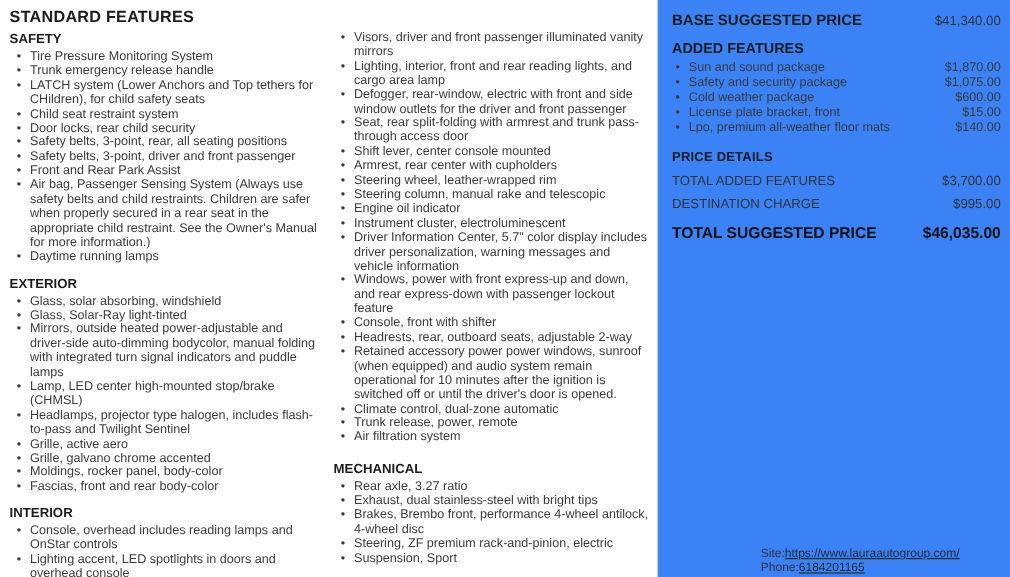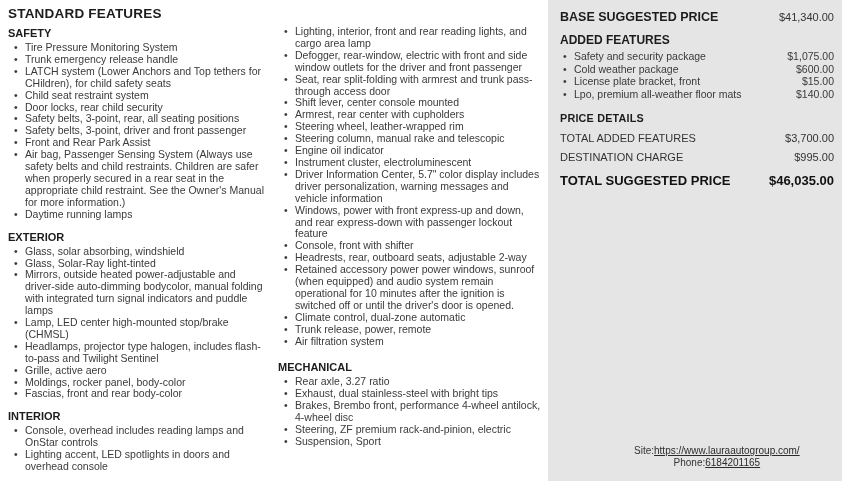--- a/index.html
+++ b/index.html
@@ -34,21 +34,21 @@
   }
   ul.feature-list li { position: relative; padding-left: 17px; }
   ul.feature-list li::before {
     content: "\2022"; position: absolute; left: 6px; top: 0;
     color: #3a3a3a; font-size: 10.5px;
   }
 
   
   .price-panel {
     flex: 0 0 auto; width: 294px; height: 481px;
-    background: #e5e5e5;
+    background: #3b82f6;
     padding: 8px 8px 0 12px;
     position: relative;
   }
   .price-row { display: flex; justify-content: space-between; align-items: baseline; }
   .price-row .lbl { text-align: left; }
   .price-row .val { text-align: right; white-space: nowrap; }
 
   .base-row { margin: 2px 0 0 0; }
   .base-row .lbl { font-size: 12.5px; font-weight: bold; color: #1c1c1c; }
   .base-row .val { font-size: 11px; color: #333; }
@@ -66,22 +66,22 @@
 
   h3.price-details-heading {
     font-size: 10.8px; font-weight: bold; color: #1c1c1c;
     margin: 12px 0 8px 0; letter-spacing: 0.2px;
   }
   .detail-row { font-size: 11px; color: #333; margin-bottom: 7px; }
   .total-row { margin-top: 10px; }
   .total-row .lbl, .total-row .val { font-size: 13px; font-weight: bold; color: #111; }
 
   .contact {
-    position: absolute; left: 86px; bottom: 12px;
-    font-size: 10px; line-height: 12px; color: #333; text-align: center;
+    position: absolute; left: 86px; bottom: 1px;
+    font-size: 10px; line-height: 12px; color: #333;
   }
   .contact a { color: #2b2b2b; text-decoration: underline; cursor: pointer; }
 </style>
 </head>
 <body>
 
 <div class="sheet">
 
   <div class="col col-left">
     <h1 class="doc-heading">STANDARD FEATURES</h1>
@@ -104,37 +104,39 @@
 
     <section>
       <h2 class="section-title">EXTERIOR</h2>
       <ul class="feature-list">
           <li>Glass, solar absorbing, windshield</li>
           <li>Glass, Solar-Ray light-tinted</li>
           <li>Mirrors, outside heated power-adjustable and driver-side auto-dimming bodycolor, manual folding with integrated turn signal indicators and puddle lamps</li>
           <li>Lamp, LED center high-mounted stop/brake (CHMSL)</li>
           <li>Headlamps, projector type halogen, includes flash-to-pass and Twilight Sentinel</li>
           <li>Grille, active aero</li>
+          <li>Grille, galvano chrome accented</li>
           <li>Moldings, rocker panel, body-color</li>
           <li>Fascias, front and rear body-color</li>
         </ul>
     </section>
 
     <section>
       <h2 class="section-title">INTERIOR</h2>
       <ul class="feature-list">
           <li>Console, overhead includes reading lamps and OnStar controls</li>
           <li>Lighting accent, LED spotlights in doors and overhead console</li>
         </ul>
     </section>
   </div>
 
   <div class="col col-mid">
     <section>
       <ul class="feature-list">
+          <li>Visors, driver and front passenger illuminated vanity mirrors</li>
           <li>Lighting, interior, front and rear reading lights, and cargo area lamp</li>
           <li>Defogger, rear-window, electric with front and side window outlets for the driver and front passenger</li>
           <li>Seat, rear split-folding with armrest and trunk pass-through access door</li>
           <li>Shift lever, center console mounted</li>
           <li>Armrest, rear center with cupholders</li>
           <li>Steering wheel, leather-wrapped rim</li>
           <li>Steering column, manual rake and telescopic</li>
           <li>Engine oil indicator</li>
           <li>Instrument cluster, electroluminescent</li>
           <li>Driver Information Center, 5.7" color display includes driver personalization, warning messages and vehicle information</li>
@@ -164,20 +166,24 @@
 
     <div class="price-row base-row">
       <span class="lbl">BASE SUGGESTED PRICE</span>
       <span class="val">$41,340.00</span>
     </div>
 
     <h2 class="panel-heading">ADDED FEATURES</h2>
 
     <ul class="added-list">
       <li>
+        <span class="lbl">Sun and sound package</span>
+        <span class="val">$1,870.00</span>
+      </li>
+      <li>
         <span class="lbl">Safety and security package</span>
         <span class="val">$1,075.00</span>
       </li>
       <li>
         <span class="lbl">Cold weather package</span>
         <span class="val">$600.00</span>
       </li>
       <li>
         <span class="lbl">License plate bracket, front</span>
         <span class="val">$15.00</span>

